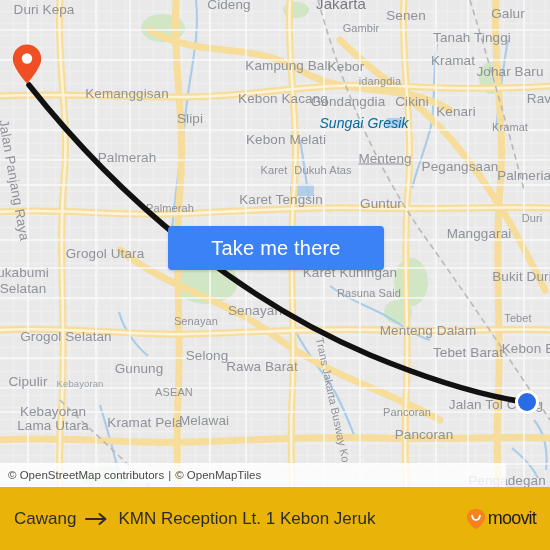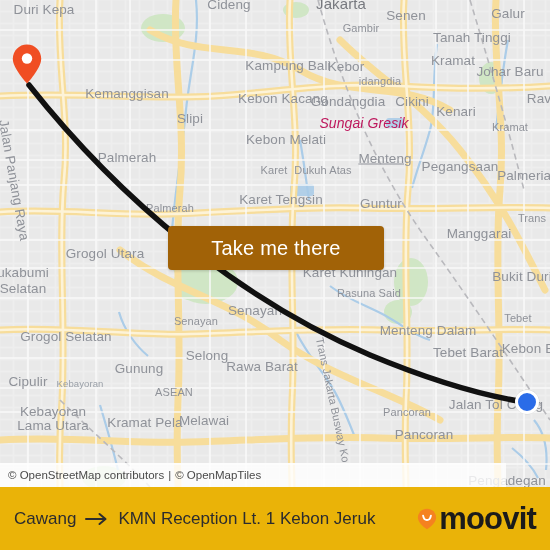--- a/index.html
+++ b/index.html
@@ -43,21 +43,21 @@
     font-family: "Liberation Sans", sans-serif;
     white-space: nowrap;
     transform: translate(-50%, -50%);
     letter-spacing: 0.1px;
     pointer-events: none;
   }
   .lbl-city   { font-size: 15px; color: #77797f; }
   .lbl-nbh    { font-size: 13.5px; color: #8f9299; }
   .lbl-sub    { font-size: 11px; color: #8f9299; }
   .lbl-tiny   { font-size: 9.5px; color: #9aa0a8; }
-  .lbl-water  { font-size: 14px; color: #be185d; font-style: italic; }
+  .lbl-water  { font-size: 14px; color: #0369a1; font-style: italic; }
   .lbl-road   { font-size: 11px; color: #8f9299; }
 
   
   .route-svg {
     position: absolute;
     left: 0; top: 0;
     width: 550px; height: 487px;
     pointer-events: none;
   }
 
@@ -159,22 +159,22 @@
     flex: 0 0 auto;
     margin-left: 8px;
   }
   .brand-pin {
     width: 20px;
     height: 22px;
     margin-right: 2px;
   }
   .brand-word {
     font-family: "Liberation Sans", sans-serif;
-    font-size: 31px;
-    font-weight: bold;
+    font-size: 18px;
+    font-weight: normal;
     color: #1b1b1b;
     letter-spacing: -0.8px;
   }
 </style>
 </head>
 <body>
 
 <div id="app">
 
   <div class="map">
@@ -282,21 +282,21 @@
         <div class="map-label lbl-sub" style="left: 510px; top: 127px;">Kramat</div>
         <div class="map-label lbl-nbh" style="left: 286px; top: 139px;">Kebon Melati</div>
         <div class="map-label lbl-nbh" style="left: 127px; top: 157px;">Palmerah</div>
         <div class="map-label lbl-nbh" style="left: 385px; top: 158px; text-decoration: underline;">Menteng</div>
         <div class="map-label lbl-nbh" style="left: 460px; top: 166px;">Pegangsaan</div>
         <div class="map-label lbl-nbh" style="left: 528px; top: 175px;">Palmerian</div>
         <div class="map-label lbl-sub" style="left: 274px; top: 170px;">Karet</div>
         <div class="map-label lbl-sub" style="left: 323px; top: 170px;">Dukuh Atas</div>
         <div class="map-label lbl-nbh" style="left: 281px; top: 199px;">Karet Tengsin</div>
         <div class="map-label lbl-nbh" style="left: 381px; top: 203px;">Guntur</div>
-        <div class="map-label lbl-sub" style="left: 532px; top: 218px;">Trans</div>
+        <div class="map-label lbl-sub" style="left: 532px; top: 218px;">Duri</div>
         <div class="map-label lbl-sub" style="left: 170px; top: 208px;">Palmerah</div>
         <div class="map-label lbl-nbh" style="left: 479px; top: 233px;">Manggarai</div>
         <div class="map-label lbl-nbh" style="left: 105px; top: 253px;">Grogol Utara</div>
         <div class="map-label lbl-nbh" style="left: 350px; top: 272px;">Karet Kuningan</div>
         <div class="map-label lbl-nbh" style="left: 522px; top: 276px;">Bukit Duri</div>
         <div class="map-label lbl-nbh" style="left: 23px; top: 272px;">ukabumi</div>
         <div class="map-label lbl-nbh" style="left: 23px; top: 288px;">Selatan</div>
         <div class="map-label lbl-sub" style="left: 369px; top: 293px;">Rasuna Said</div>
         <div class="map-label lbl-nbh" style="left: 255px; top: 310px;">Senayan</div>
         <div class="map-label lbl-sub" style="left: 196px; top: 321px;">Senayan</div>
@@ -330,21 +330,21 @@
     <div class="pin" id="origin-pin" style="left: 27px; top: 85px;">
       <svg viewBox="0 0 30 42" width="30" height="42">
         <path d="M15 1.5 C7.0 1.5 0.8 7.9 0.8 15.8 C0.8 25.6 15 40.5 15 40.5
                  C15 40.5 29.2 25.6 29.2 15.8 C29.2 7.9 23.0 1.5 15 1.5 Z" fill="#f04e23"></path>
         <circle cx="15" cy="15.5" r="5.2" fill="#ffffff"></circle>
       </svg>
     </div>
 
     <div class="dest-dot" id="dest-dot" style="left: 527px; top: 402px; background: rgb(42, 108, 232);"></div>
 
-    <button class="cta" style="background: #a16207;">Take me there</button>
+    <button class="cta" style="background: #3b82f6;">Take me there</button>
 
     <div class="attribution">
       <span>© OpenStreetMap contributors</span>
       <span class="attrib-sep">|</span>
       <span>© OpenMapTiles</span>
     </div>
   </div>
 
   <div class="footer">
     <div class="trip">

